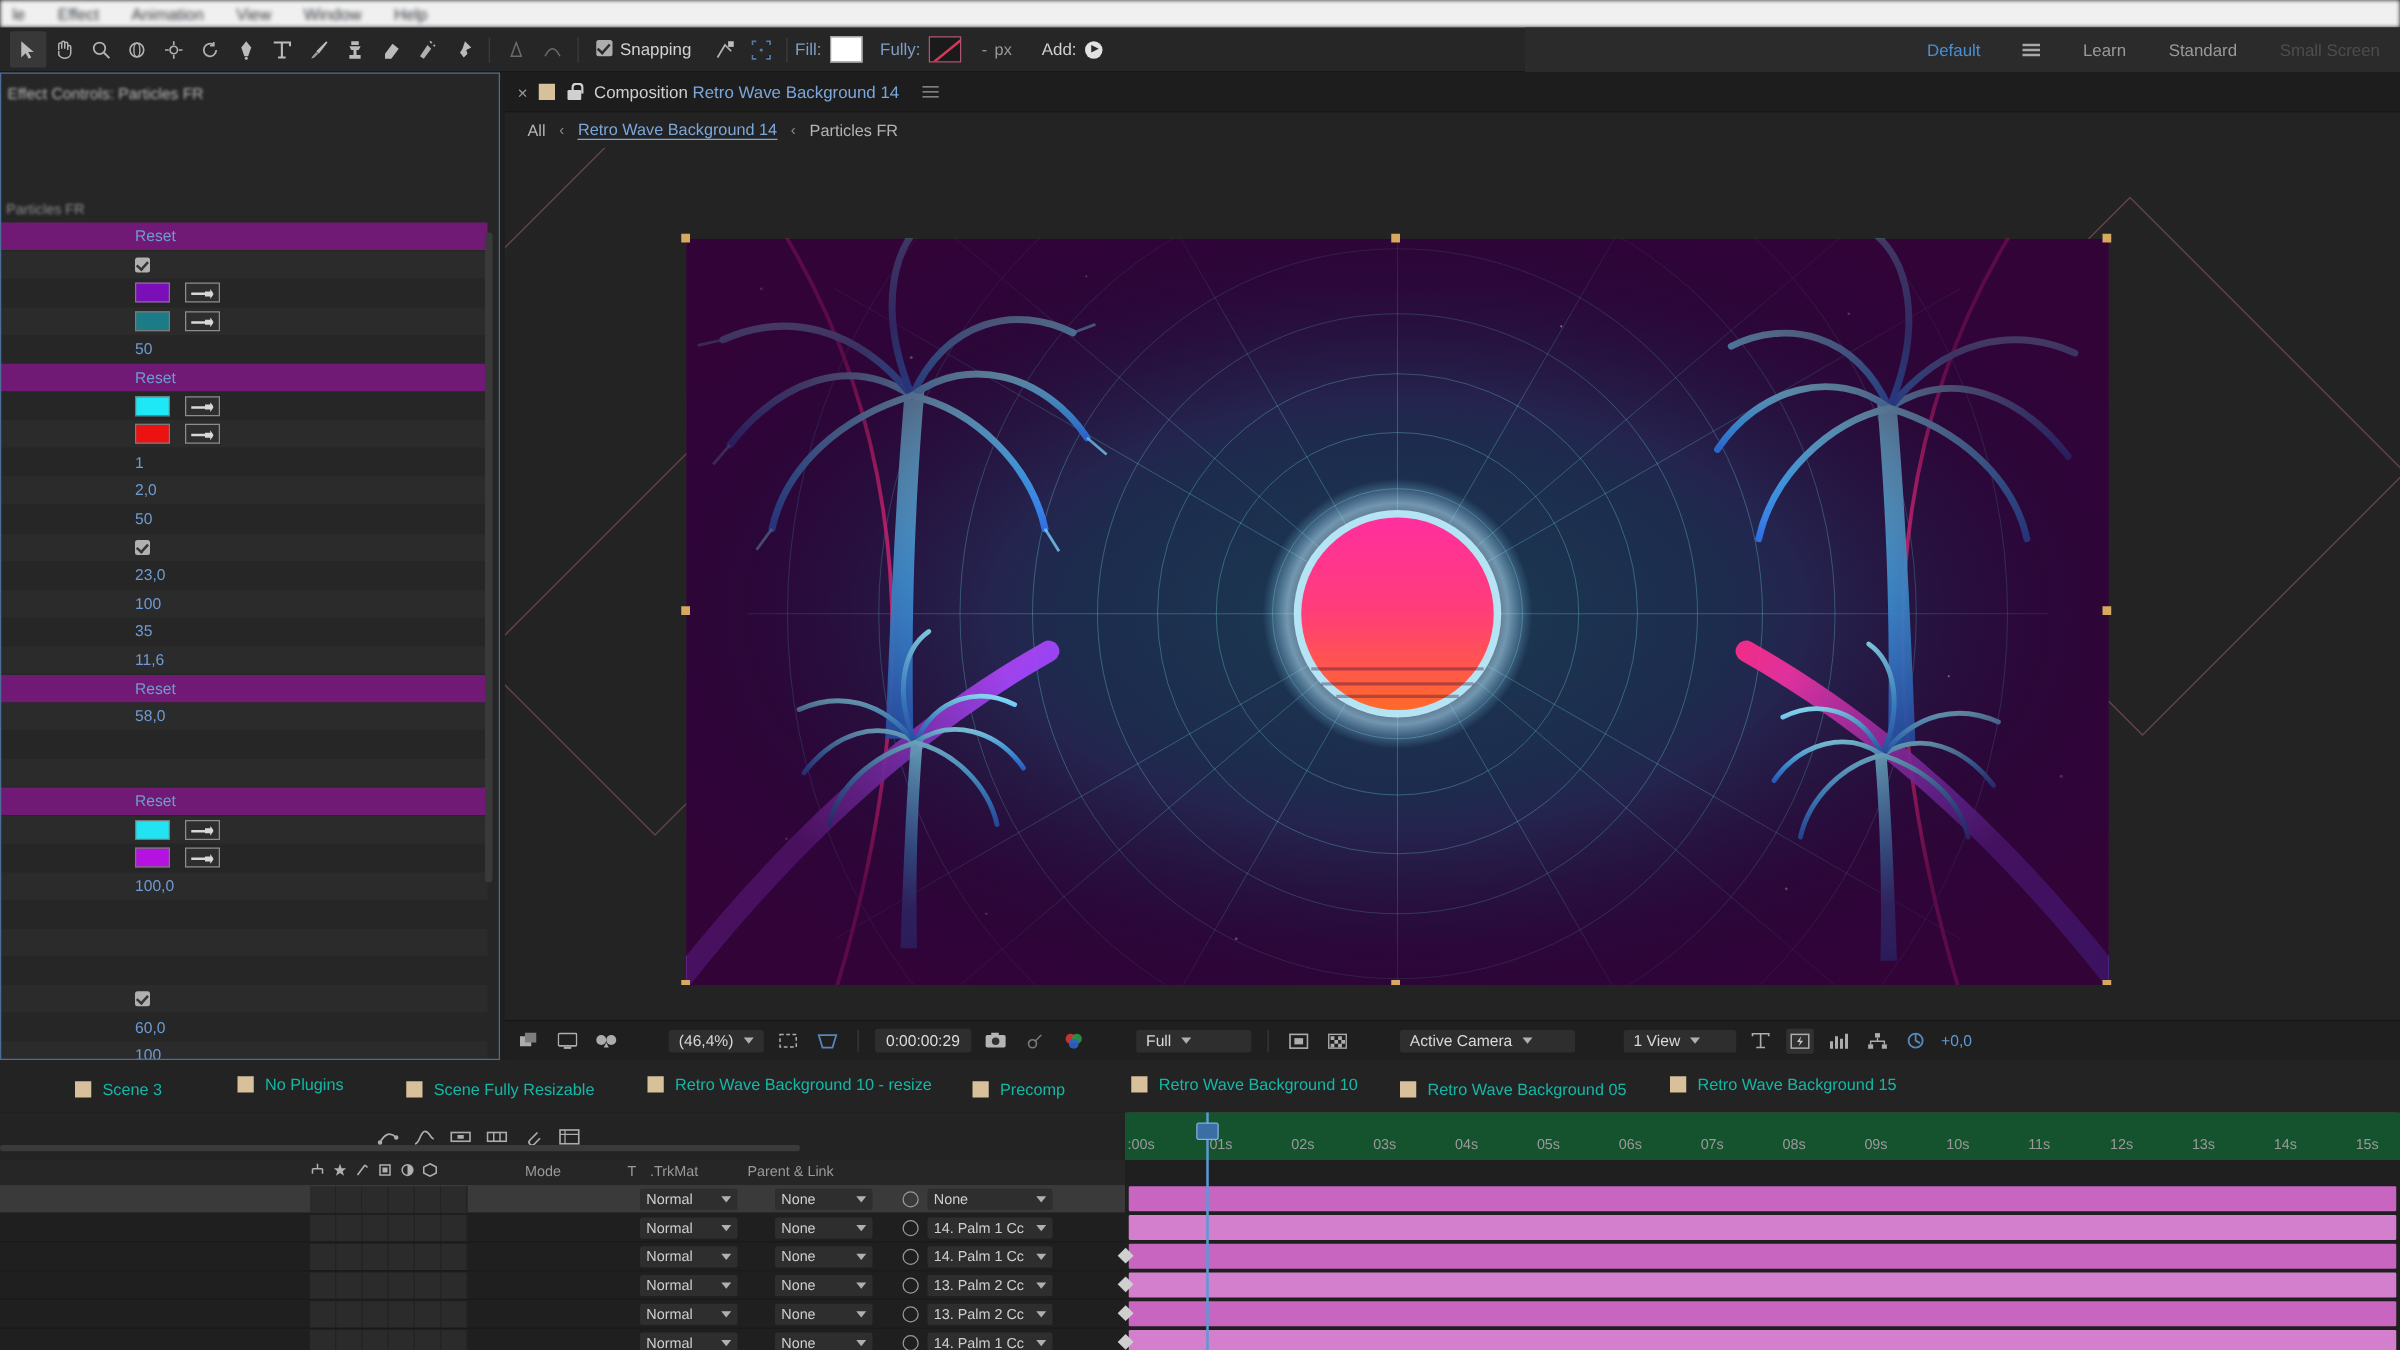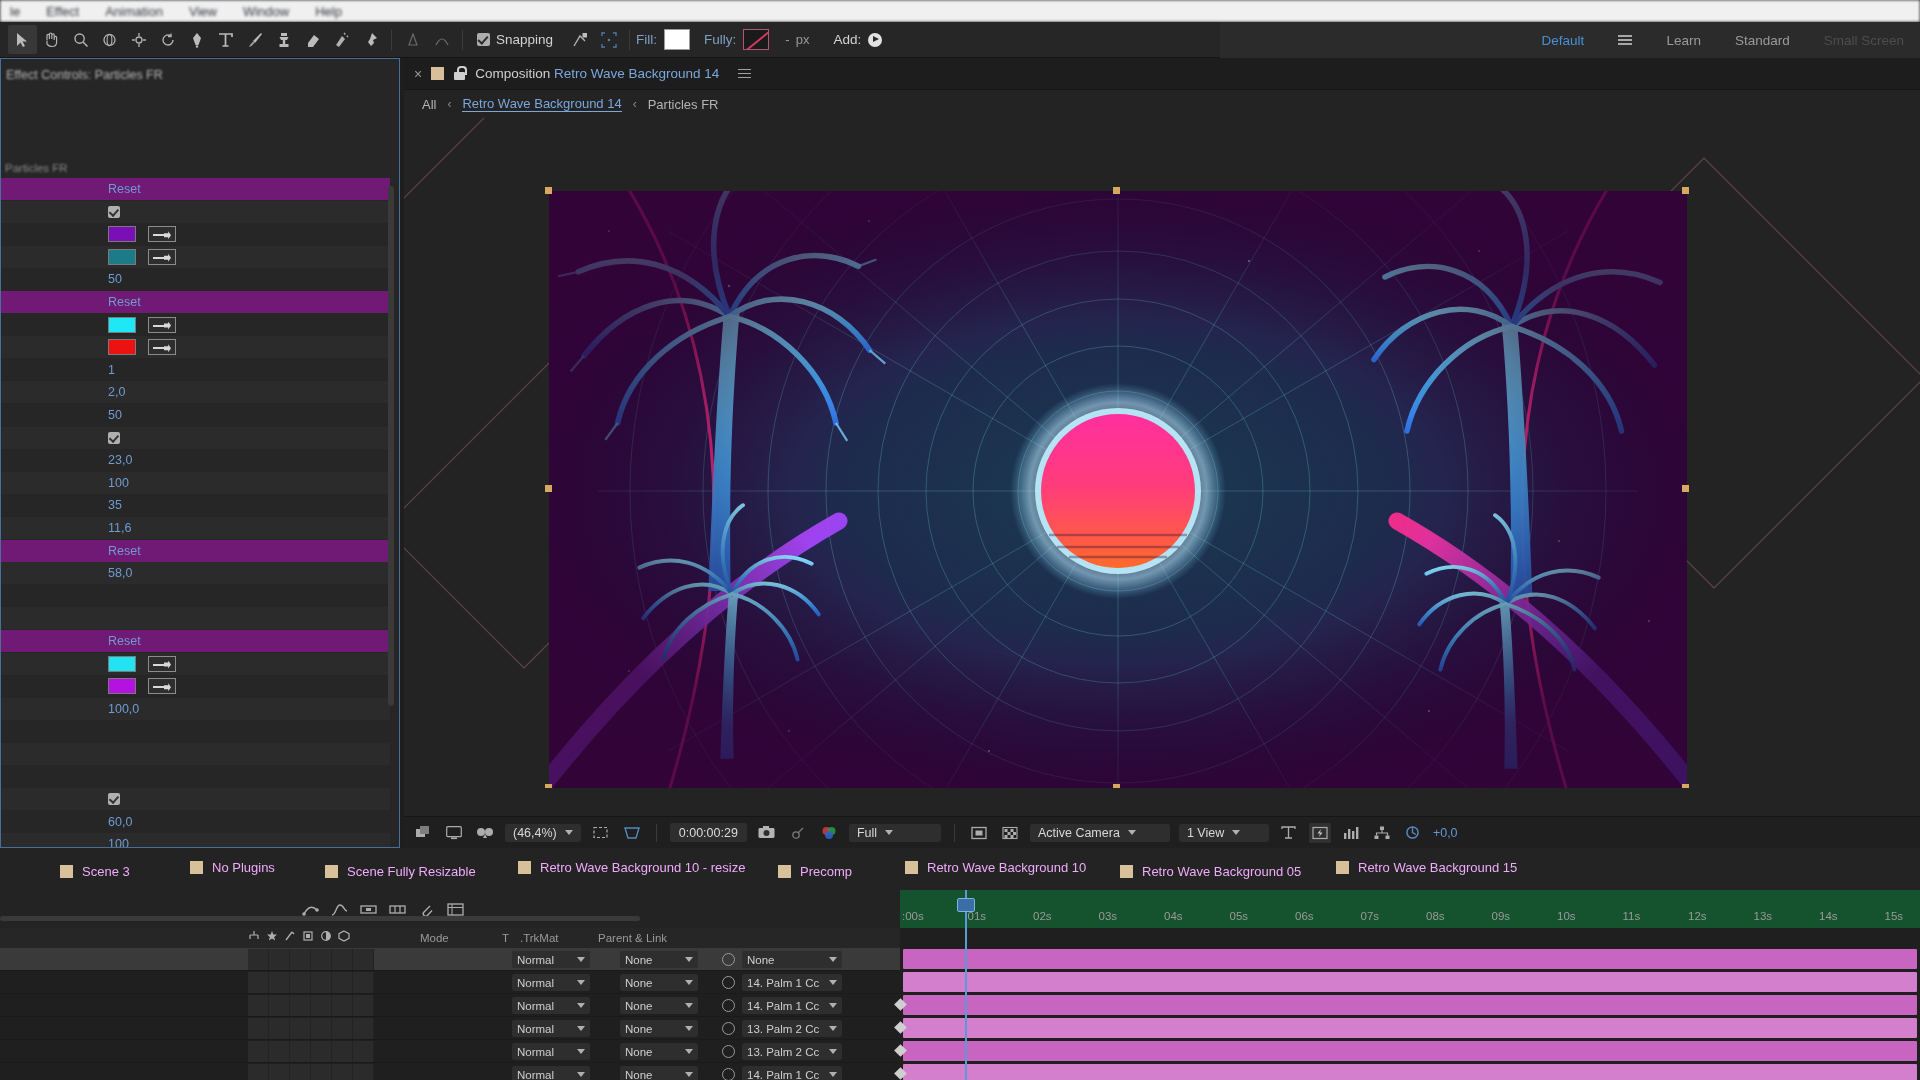--- a/index.html
+++ b/index.html
@@ -16,21 +16,21 @@
   
   #toolbar { position:absolute; left:0; top:22px; width:1920px; height:36px;
     background:#262626; border-bottom:1px solid #151515; display:flex;
     align-items:center; }
   .tool { width:29px; height:29px; display:flex; align-items:center;
     justify-content:center; opacity:.82; }
   .tool svg { display:block; }
   .tool.on { background:#3d3d3d; border-radius:2px; }
   .tsep { width:1px; height:20px; background:#3c3c3c; margin:0 6px; }
 
-  .snapwrap { display:flex; align-items:center; gap:6px; margin-left:8px; }
+  .snapwrap { display:flex; align-items:flex-start; gap:6px; margin-left:8px; }
   .cbox { width:13px; height:13px; background:#adadad; border-radius:2px;
      position:relative; }
   .cbox::after{ content:""; position:absolute; left:3px; top:1px; width:4px;
      height:8px; border:solid #2b2b2b; border-width:0 2px 2px 0;
      transform:rotate(42deg); }
   .snaplabel { color:#d2d2d2; font-size:13.5px; }
 
   .fillgrp { display:flex; align-items:center; gap:7px; }
   .fslabel { color:#7d9fc4; font-size:13.5px; }
   .swatch-white { width:26px; height:21px; background:#ffffff;
@@ -126,35 +126,35 @@
 
   
   #canvasArea { position:absolute; left:145px; top:73px; width:1138px;
     height:670px; }
 
   
   #transport { position:absolute; left:0; bottom:0; width:1516px; height:32px;
     background:#1f1f1f; display:flex; align-items:center; gap:9px;
     padding-left:8px; border-top:1px solid #161616; }
   .tsel { background:#2e2e2e; border-radius:2px; padding:2px 8px;
-    color:#d8d8d8; font-size:12.5px; display:flex; align-items:center; gap:8px;}
+    color:#d8d8d8; font-size:12.5px; display:flex; align-items:center; gap:8px;margin-left:30px;}
   .chev-d { width:0;height:0;border-left:4px solid transparent;
     border-right:4px solid transparent;border-top:5px solid #b0b0b0;}
   .tico { width:22px; height:20px; display:flex; align-items:center;
      justify-content:center; opacity:.85; }
   .tdiv { width:1px; height:18px; background:#3a3a3a; margin:0 4px; }
   #tcode { background:#2e2e2e; padding:2.5px 9px; border-radius:2px;
      color:#dcdcdc; font-size:12.5px; }
 
   
   #compsbar { position:absolute; left:0; top:848px; width:1920px; height:42px;
     background:#232323; display:flex; align-items:center; }
   .compitem { display:flex; align-items:center; gap:9px; }
   .cisq { width:13px; height:13px; background:#d8c09a; }
-  .cilbl { color:#f0abfc; font-size:13px; }
+  .cilbl { color:#14b8a6; font-size:13px; }
 
   
   #timeline { position:absolute; left:0; top:890px; width:1920px; height:190px;
     background:#1f1f1f; }
   #tlTools { position:absolute; left:0; top:0; width:900px; height:38px;
     background:#232323; display:flex; align-items:center; }
   #tlRuler { position:absolute; left:900px; top:0; width:1020px; height:38px;
     background:#14532d; }
   .tmark { position:absolute; top:20px; color:#9a9a9a; font-size:11.5px; }
   #ruleBand { position:absolute; left:900px; top:0; width:1020px; height:10px;

